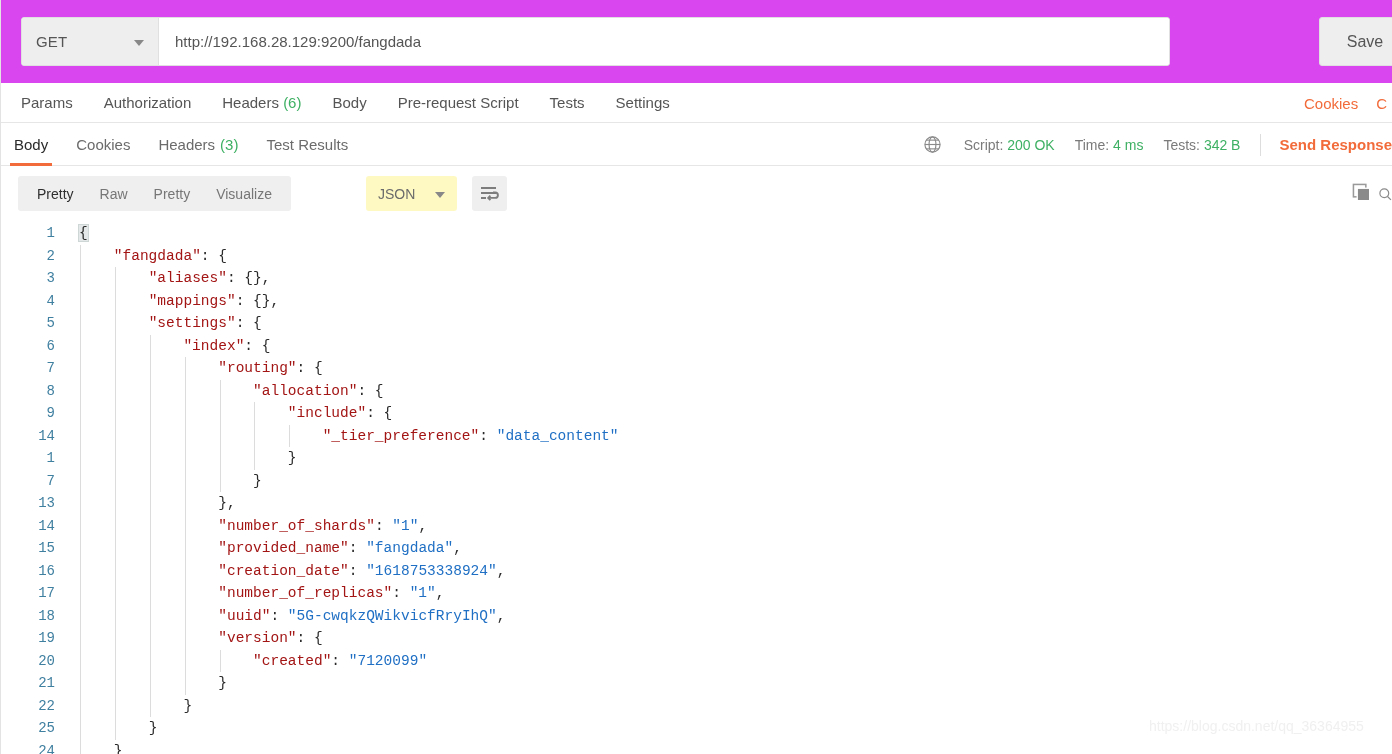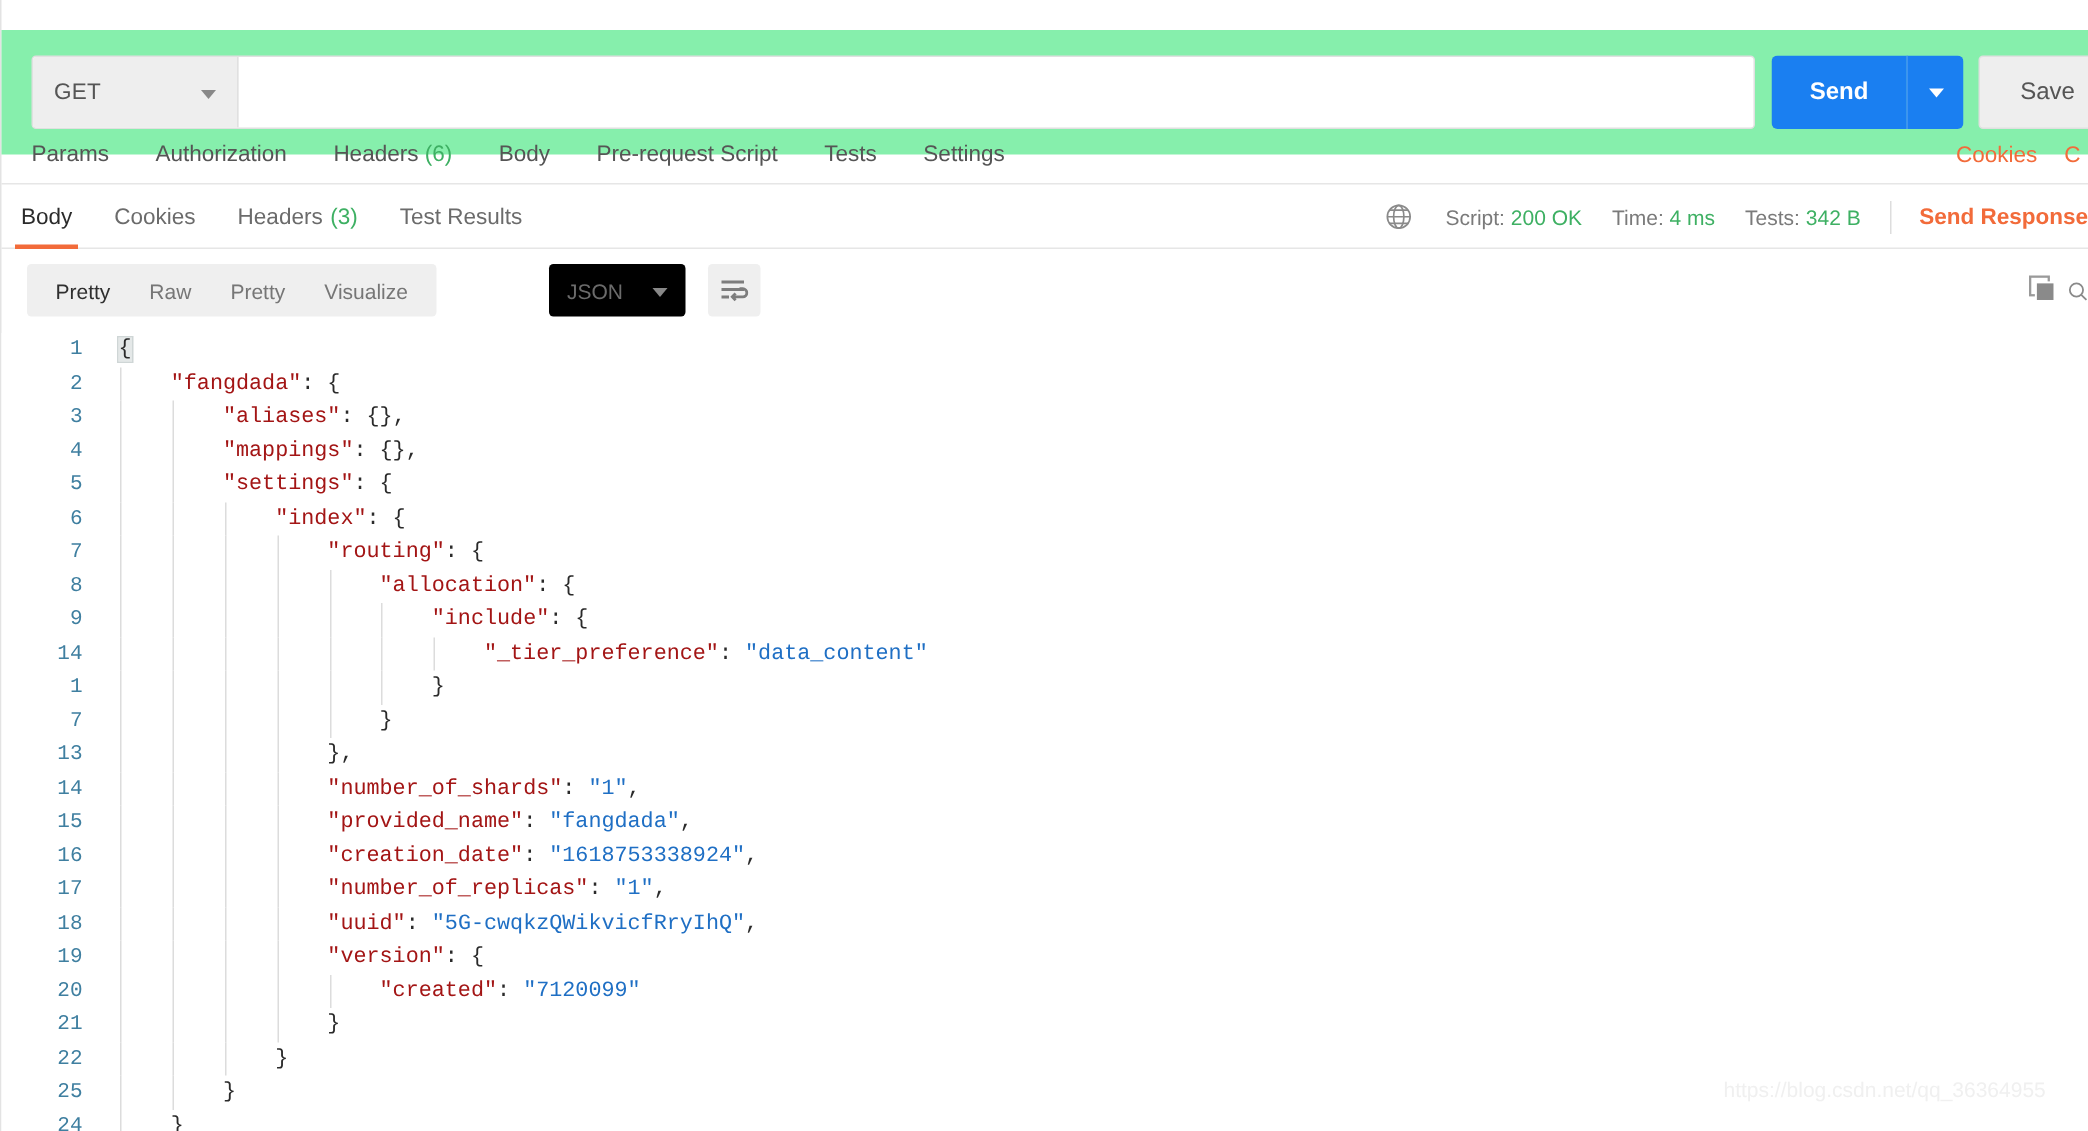--- a/index.html
+++ b/index.html
@@ -14,22 +14,21 @@
   #app {
     position: relative;
     width: 1392px; height: 754px;
     background: #fff;
     border-left: 1px solid #e3e3e3;
   }
 
   
   .urlbar {
     position: absolute; left: 0; top: 0; width: 1392px; height: 83px;
-    background: #86efac;
-    margin-top: 20px;
+    background: #d946ef;
   }
   .method-url {
     position: absolute; left: 20px; top: 17px;
     width: 1149px; height: 49px;
     display: flex;
     border: 1px solid #e0e0e0;
     border-radius: 3px;
     background: #fff;
     overflow: hidden;
   }
@@ -188,21 +187,21 @@
   .seg {
     font-size: 14px; color: #767676;
     padding: 0 13px; height: 35px;
     display: flex; align-items: center;
     cursor: pointer; white-space: nowrap;
   }
   .seg.active { color: #2f2f2f; }
   .format-select {
     position: absolute; left: 365px; top: 176px;
     height: 35px; width: 91px;
-    background: #000000; border-radius: 3px;
+    background: #fef9c3; border-radius: 3px;
     display: flex; align-items: center;
     padding: 0 12px;
     cursor: pointer;
   }
   .format-select .lbl { font-size: 14px; color: #6b6b6b; }
   .format-select .caret2 {
     position: absolute; right: 12px; top: 50%; margin-top: -2px;
     width: 0; height: 0;
     border-left: 5px solid transparent;
     border-right: 5px solid transparent;
@@ -283,28 +282,23 @@
 <body>
 
 <div id="app">
 
   <div class="urlbar">
     <div class="method-url">
       <div class="method-select">
         <span class="method-label">GET</span>
         <span class="caret"></span>
       </div>
-    </div>
-
-    <div class="send-group">
-      <button class="send-btn">Send</button>
-      <div class="send-caret">
-        <i></i>
-      </div>
-    </div>
+      <input class="url-input" type="text" value="http://192.168.28.129:9200/fangdada" style="">
+    </div>
+
 
     <button class="save-btn">Save</button>
   </div>
 
   <div class="req-tabs">
     <div class="req-tab">
       <span>Params</span>
     </div>
     <div class="req-tab">
       <span>Authorization</span>

